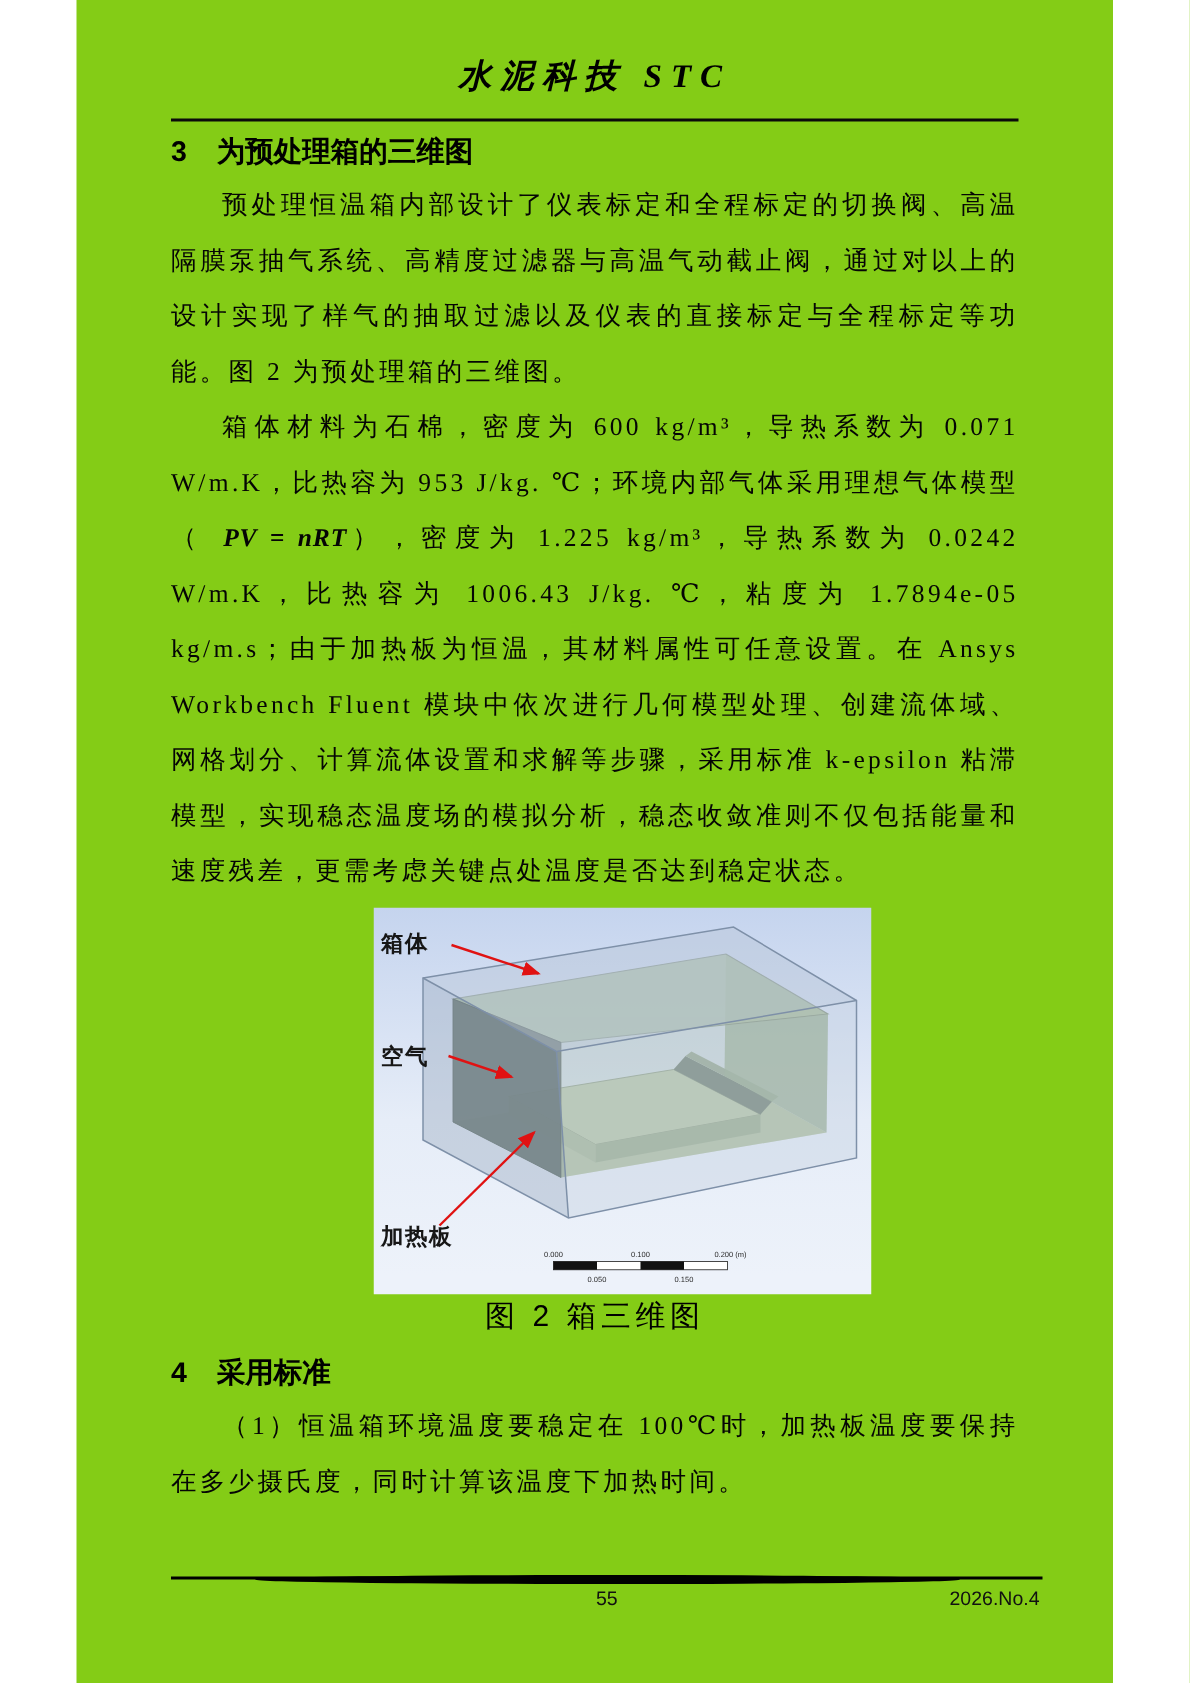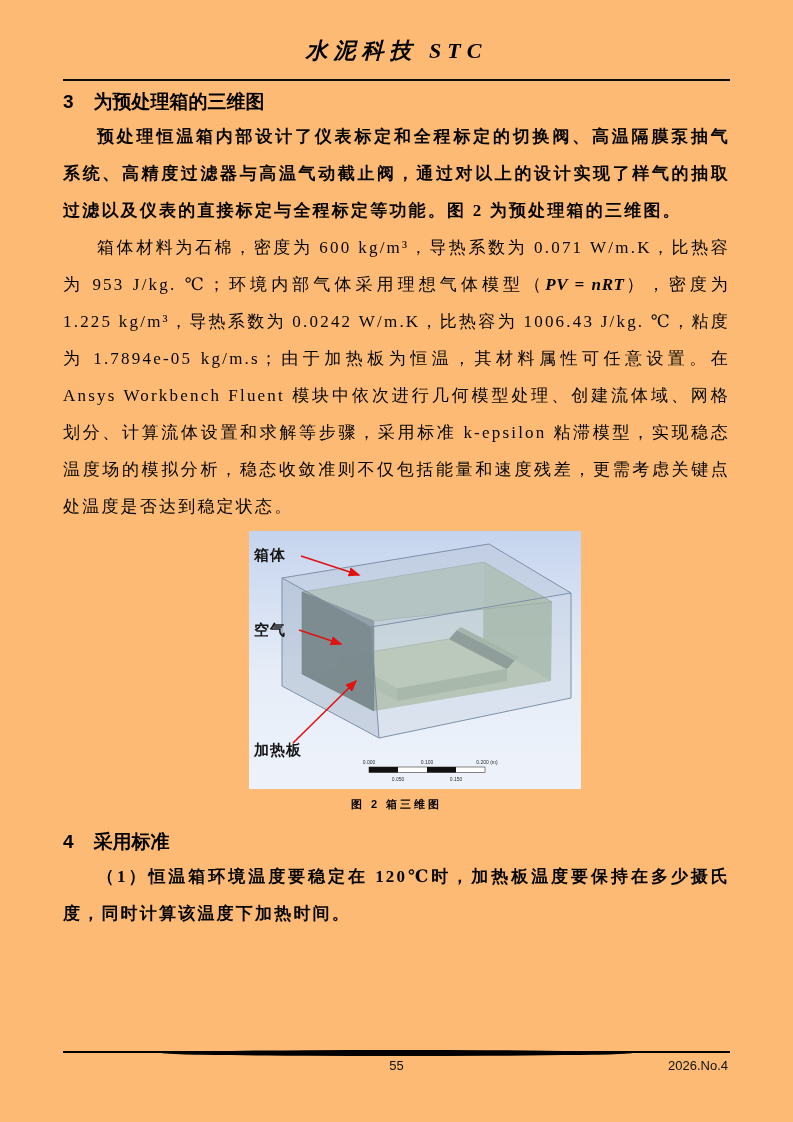--- a/index.html
+++ b/index.html
@@ -1,18 +1,18 @@
 <!DOCTYPE html>
 <html><head>
 <meta charset="utf-8">
 <style>
   html,body { margin:0; padding:0; background:#ffffff; }
   .page {
-    position:relative; width:793px; height:1122px; margin:0 auto;
-    background:#fdba74; overflow:hidden; color:#000;
+    position:relative; width:691px; height:1122px; margin:0 auto;
+    background:#84cc16; overflow:hidden; color:#000;
     font-family:"Liberation Serif","DejaVu Serif",serif;
   }
   .content { padding:0 63px; }
 
   .journal-title {
     margin-top:36px; text-align:center;
     font-size:22px; font-weight:bold; font-style:italic;
     letter-spacing:6px; line-height:30px;
     font-family:"Liberation Serif","DejaVu Serif",serif;
   }
@@ -22,38 +22,39 @@
     display:flex; align-items:baseline; gap:20px;
     margin-top:7px; font-size:19px; font-weight:bold; line-height:27px;
     font-family:"Liberation Sans","DejaVu Sans",sans-serif;
   }
   .section-heading.second { margin-top:13px; }
 
   .body-para {
     margin:0; font-size:17px; line-height:37px; letter-spacing:2.2px;
     text-align:justify; text-indent:2em; color:#050505;
   }
-  .body-para.first { margin-top:3px;font-weight:bold; }
+  .body-para.first { margin-top:3px; }
   .formula {
     font-style:italic; font-weight:bold; letter-spacing:0.6px;
     font-family:"Liberation Serif","DejaVu Serif",serif;
+    margin-left:12px;
   }
 
   .figure-block { width:332px; margin:6px auto 0; transform:translateX(18px); }
   .figure-canvas { display:block; }
   .fig-caption {
-    margin-top:4px; text-align:center; font-size:11px; font-weight:bold;
+    margin-top:4px; text-align:center; font-size:20px; font-weight:normal;
     letter-spacing:3px; line-height:22px;
     font-family:"Liberation Sans","DejaVu Sans",sans-serif;
   }
 
   .svg-label { font-family:"Liberation Sans","DejaVu Sans",sans-serif; font-weight:bold; fill:#161616; }
   .svg-tick  { font-family:"Liberation Sans","DejaVu Sans",sans-serif; fill:#2a2a2a; }
 
-  .footer { position:absolute; left:63px; right:63px; top:1051px; }
+  .footer { position:absolute; left:63px; right:47px; top:1051px; }
   .footer-rule { position:relative; border-top:2px solid #000; }
   .footer-rule-bulge {
     position:absolute; left:50%; top:-3px; transform:translateX(-50%);
     width:470px; height:6px; background:#000; border-radius:50%;
   }
   .footer-row {
     position:relative; margin-top:5px; text-align:center;
     font-size:13px; font-family:"Liberation Sans","DejaVu Sans",sans-serif; color:#111;
   }
   .footer-issue { position:absolute; right:2px; top:0; }
@@ -137,21 +138,21 @@
         </g>
       </svg>
     </div>
     <div class="fig-caption">图 2 箱三维图</div>
 
     <div class="section-heading second">
       <span>4</span>
       <span>采用标准</span>
     </div>
 
-    <p class="body-para first">（1）恒温箱环境温度要稳定在 120℃时，加热板温度要保持在多少摄氏度，同时计算该温度下加热时间。</p>
+    <p class="body-para first">（1）恒温箱环境温度要稳定在 100℃时，加热板温度要保持在多少摄氏度，同时计算该温度下加热时间。</p>
   </div>
 
   <div class="footer">
     <div class="footer-rule">
       <div class="footer-rule-bulge"></div>
     </div>
     <div class="footer-row">
       <span>55</span>
       <span class="footer-issue">2026.No.4</span>
     </div>

